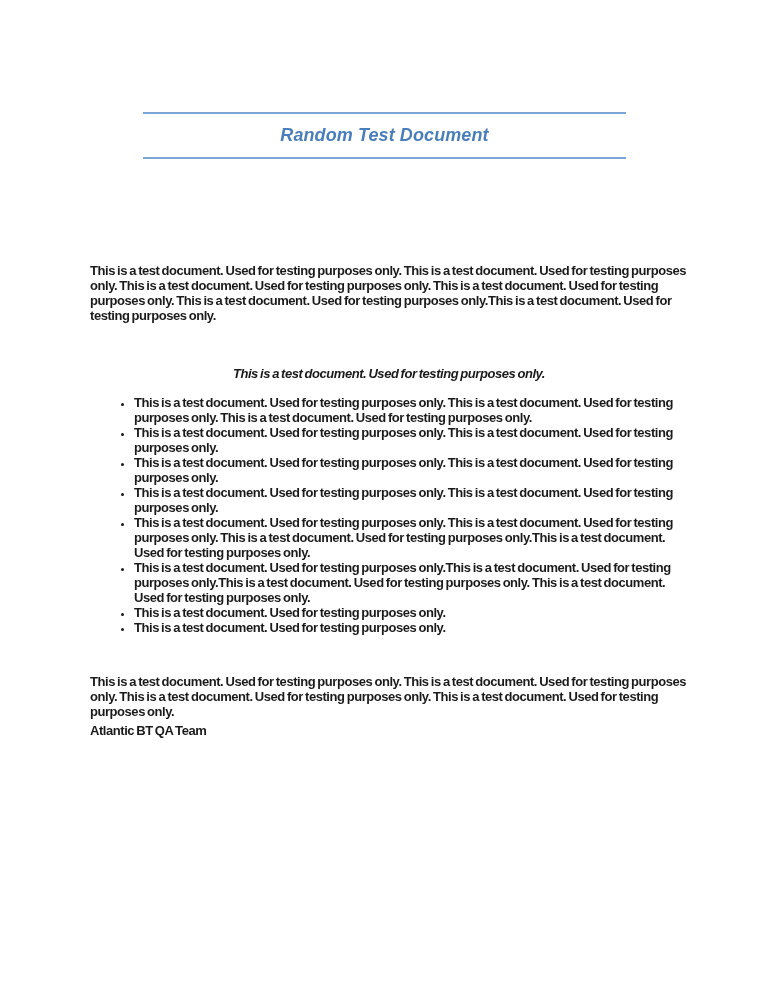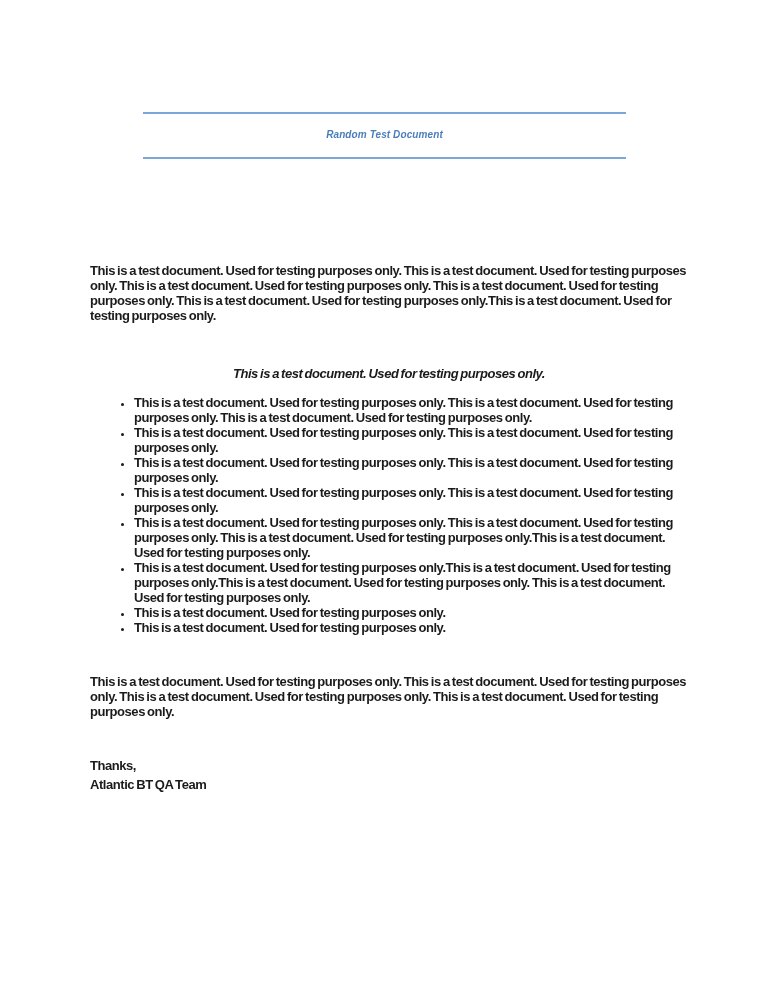--- a/index.html
+++ b/index.html
@@ -29,21 +29,21 @@
     text-align: center;
   }
   .rule {
     height: 0;
     border-top: 2px solid var(--rule);
   }
   .doc-title {
     color: var(--accent);
     font-style: italic;
     font-weight: 700;
-    font-size: 10px;
+    font-size: 18px;
     line-height: 20px;
     padding: 11px 0 12px 0;
     letter-spacing: 0.1px;
   }
   .body-text {
     font-size: 13px;
     font-weight: 600;
     line-height: 15px;
     letter-spacing: -0.45px;
     word-spacing: -1px;
@@ -89,17 +89,16 @@
     <li>This is a test document. Used for testing purposes only. This is a test document. Used for testing purposes only.</li>
     <li>This is a test document. Used for testing purposes only. This is a test document. Used for testing purposes only.</li>
     <li>This is a test document. Used for testing purposes only. This is a test document. Used for testing purposes only. This is a test document. Used for testing purposes only.This is a test document. Used for testing purposes only.</li>
     <li>This is a test document. Used for testing purposes only.This is a test document. Used for testing purposes only.This is a test document. Used for testing purposes only. This is a test document. Used for testing purposes only.</li>
     <li>This is a test document. Used for testing purposes only.</li>
     <li>This is a test document. Used for testing purposes only.</li>
   </ul>
 
   <p class="body-text para closing">This is a test document. Used for testing purposes only. This is a test document. Used for testing purposes only. This is a test document. Used for testing purposes only. This is a test document. Used for testing purposes only.</p>
 
-  <p class="body-text para signoff">Thanks,</p>
 
   <p class="body-text para signature">Atlantic BT QA Team</p>
 
 </div>
 
 </body></html>

